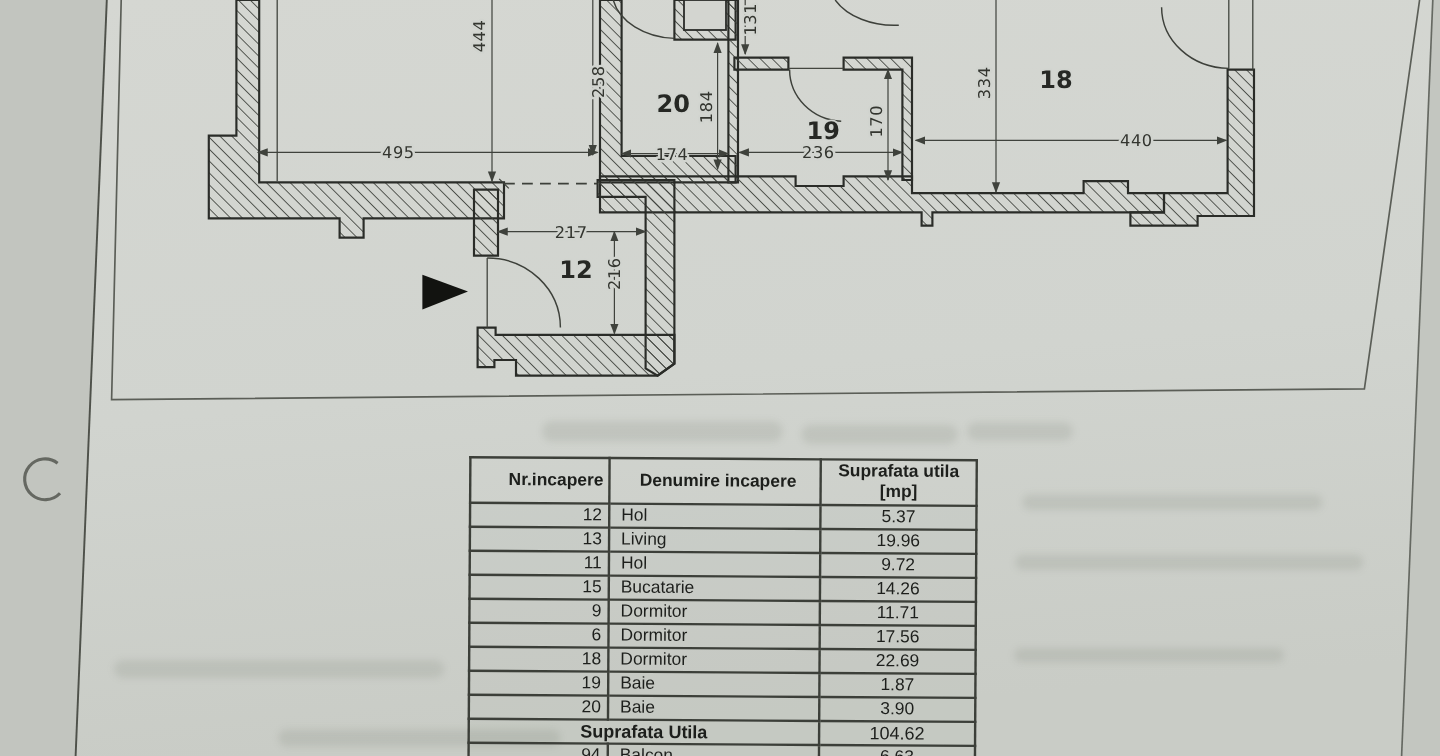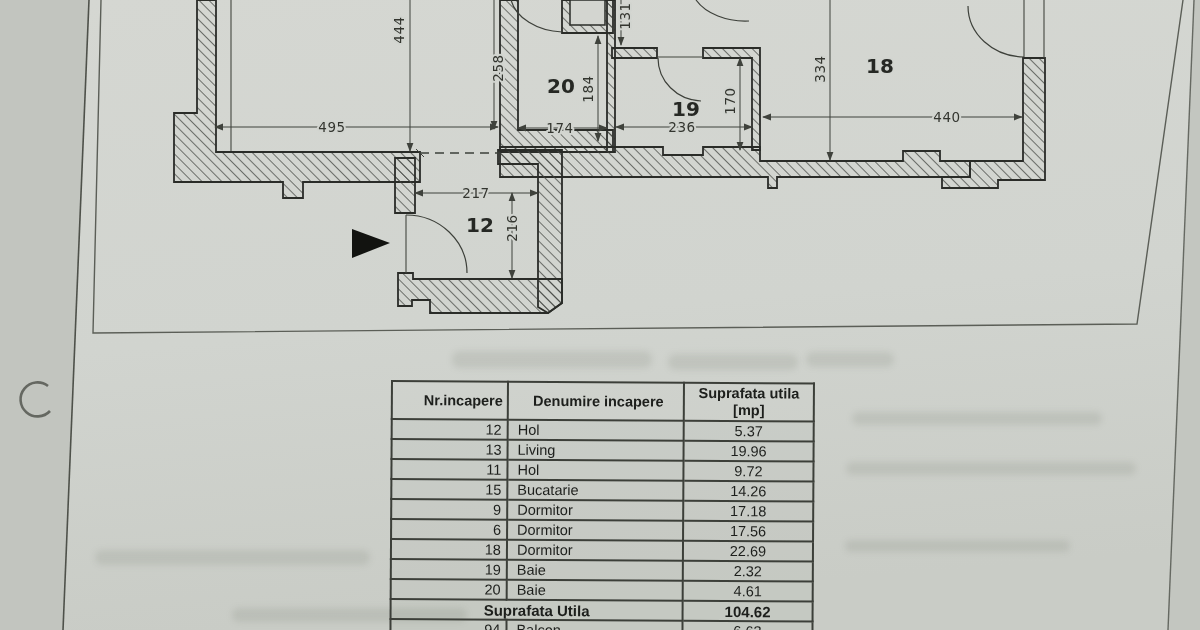--- a/index.html
+++ b/index.html
@@ -173,45 +173,45 @@
       <td class="c3">9.72</td>
     </tr>
     <tr>
       <td class="c1">15</td>
       <td class="c2">Bucatarie</td>
       <td class="c3">14.26</td>
     </tr>
     <tr>
       <td class="c1">9</td>
       <td class="c2">Dormitor</td>
-      <td class="c3">17.18</td>
+      <td class="c3">11.71</td>
     </tr>
     <tr>
       <td class="c1">6</td>
       <td class="c2">Dormitor</td>
       <td class="c3">17.56</td>
     </tr>
     <tr>
       <td class="c1">18</td>
       <td class="c2">Dormitor</td>
       <td class="c3">22.69</td>
     </tr>
     <tr>
       <td class="c1">19</td>
       <td class="c2">Baie</td>
-      <td class="c3">2.32</td>
+      <td class="c3">1.87</td>
     </tr>
     <tr>
       <td class="c1">20</td>
       <td class="c2">Baie</td>
-      <td class="c3">4.61</td>
+      <td class="c3">3.90</td>
     </tr>
     <tr class="total-row">
       <td colspan="2" style="text-align:center;font-weight:bold">Suprafata Utila</td>
-      <td class="c3" style="font-weight:bold">104.62</td>
+      <td class="c3" style="font-weight:normal">104.62</td>
     </tr>
     <tr>
       <td class="c1">94</td>
       <td class="c2">Balcon</td>
       <td class="c3">6.63</td>
     </tr>
   </tbody>
 </table>
 
 </div>

